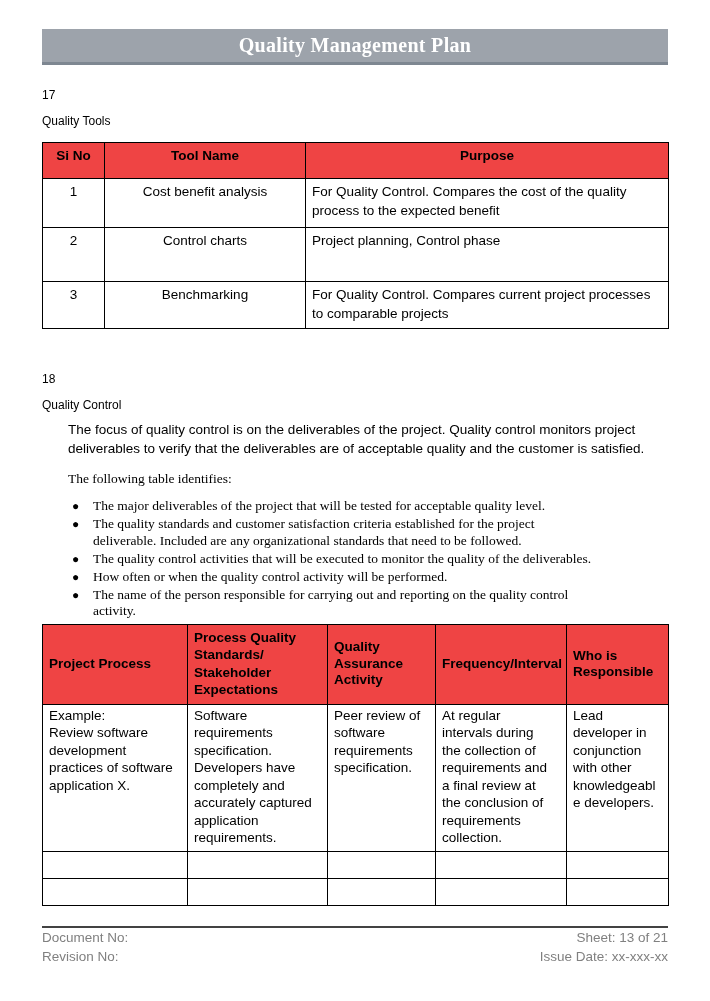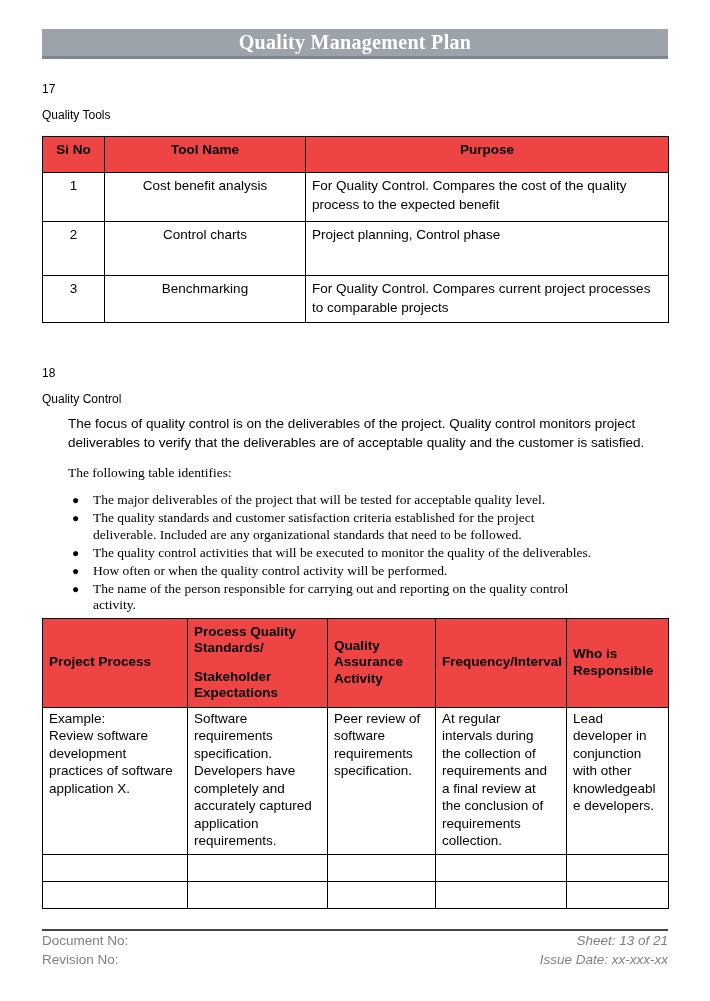--- a/index.html
+++ b/index.html
@@ -11,21 +11,21 @@
     font-size: 13.5px;
     color: #000000;
     overflow: hidden;
   }
   .page { padding: 0 42px; }
   .pre { white-space: pre-line; }
 
   
   .banner {
     margin-top: 29px;
-    height: 30px;
+    height: 36px;
     background: #9da3ab;
     border-bottom: 3px solid #7e8791;
     display: flex; align-items: center; justify-content: center;
   }
   .banner-title {
     font-family: "Liberation Serif", serif;
     font-size: 20px; font-weight: 700; color: #ffffff;
     letter-spacing: 0.3px;
   }
 
@@ -85,33 +85,33 @@
   .control-table { margin-top: 4px; }
   .control-table th {
     vertical-align: middle;
     text-align: left;
     line-height: 16.5px;
     height: 80px;
     padding: 5px 6px;
   }
   .control-table td { line-height: 17.5px; padding: 2px 6px 4px; }
   .control-table tr.empty td { height: 27px; }
-  .mb { margin-bottom: 12px; }
+  .mb { margin-bottom: 2px; }
   .nowrap { white-space: nowrap; }
 
   
   .footer {
     margin-top: 20px;
     border-top: 2px solid #434343;
     padding-top: 0;
     display: flex; justify-content: space-between;
     color: #808080;
     line-height: 19.5px;
   }
-  .f-right { text-align: right; font-style: italic; }
+  .f-right { text-align: right; }
 </style>
 </head>
 <body>
 
 <div class="page">
 
   <header class="banner">
     <span class="banner-title">Quality Management Plan</span>
   </header>
 

